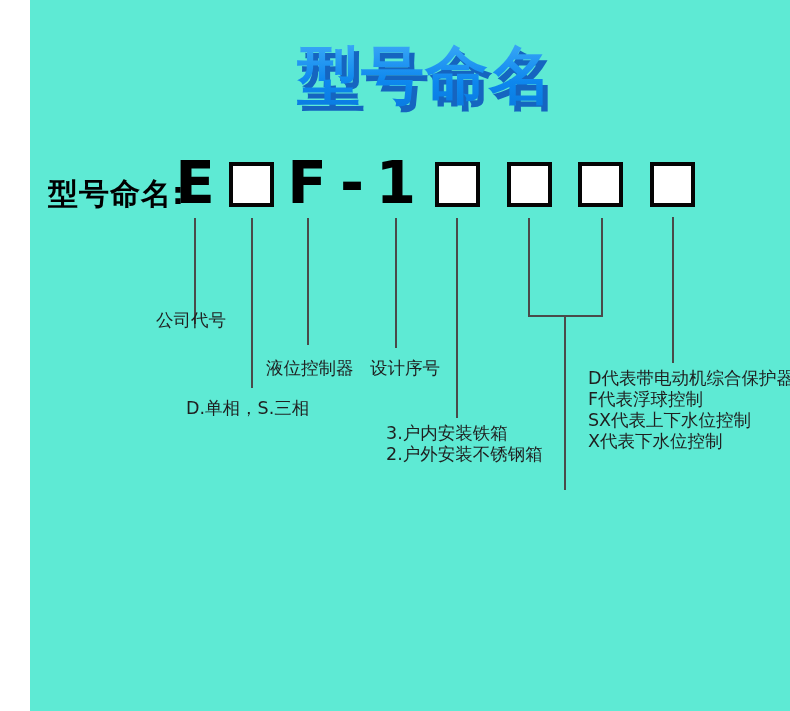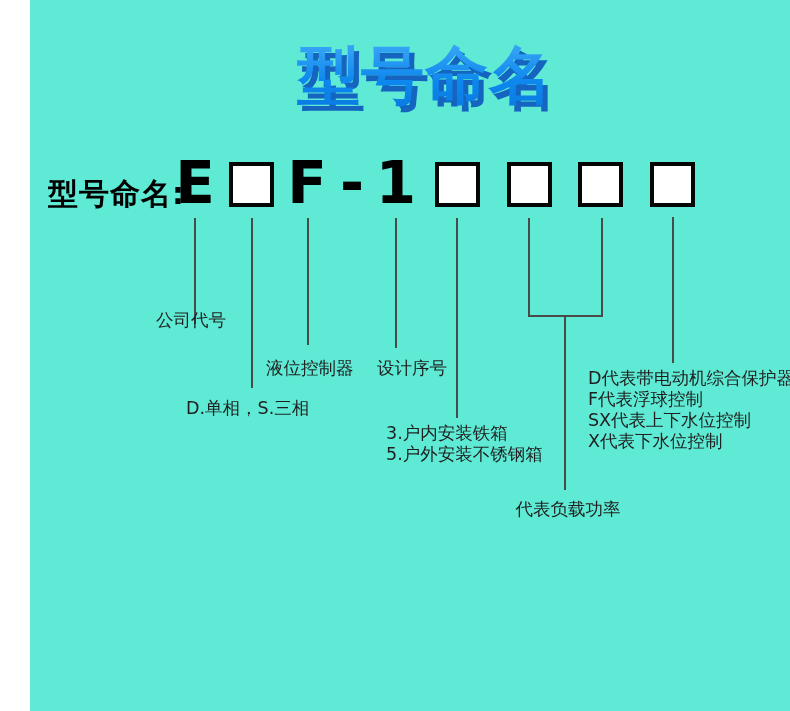--- a/index.html
+++ b/index.html
@@ -73,32 +73,31 @@
   <div class="vline" style="left:365px;top:218px;height:130px;"></div>
   <div class="vline" style="left:426px;top:218px;height:200px;"></div>
   <div class="vline" style="left:498px;top:218px;height:98px;"></div>
   <div class="vline" style="left:571px;top:218px;height:98px;"></div>
   <div class="hline" style="left:498px;top:315px;width:74.5px;"></div>
   <div class="vline" style="left:534px;top:315px;height:175px;"></div>
   <div class="vline" style="left:642px;top:217px;height:146px;"></div>
 
   <div class="lbl" style="left:126px;top:310px;">公司代号</div>
   <div class="lbl" style="left:236px;top:358px;font-family:Liberation Serif, serif;">液位控制器</div>
-  <div class="lbl" style="left:347px;top:358px;">设计序号</div>
+  <div class="lbl" style="left:340px;top:358px;">设计序号</div>
   <div class="lbl" style="left:156px;top:398px;">D.单相，S.三相</div>
 
   <div class="lbl lbl-block" style="left:356px;top:423px;">
     <div>3.户内安装铁箱</div>
-    <div>5.户外安装不锈钢箱</div>
+    <div>2.户外安装不锈钢箱</div>
   </div>
 
   <div class="lbl lbl-block" style="left:558px;top:368px;">
     <div>D代表带电动机综合保护器</div>
     <div>F代表浮球控制</div>
     <div>SX代表上下水位控制</div>
     <div>X代表下水位控制</div>
   </div>
 
   <div class="lbl lbl-block power-block" style="left:400px;top:499px;width:276px;">
-    <div>代表负载功率</div>
   </div>
 
 </div>
 
 </body></html>

